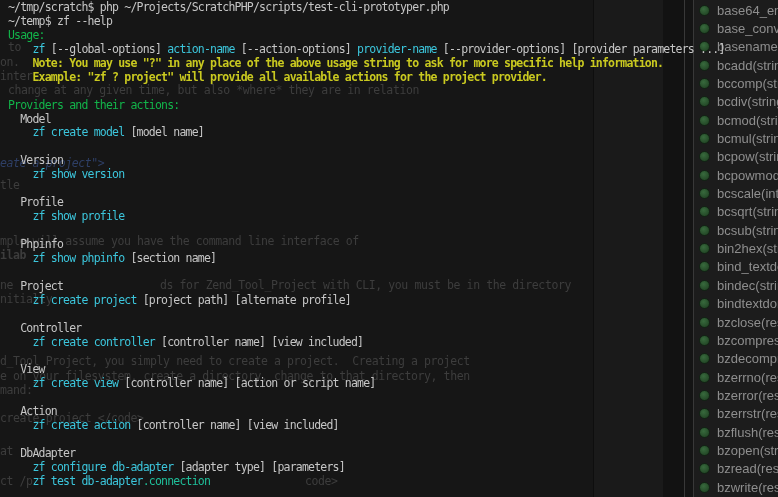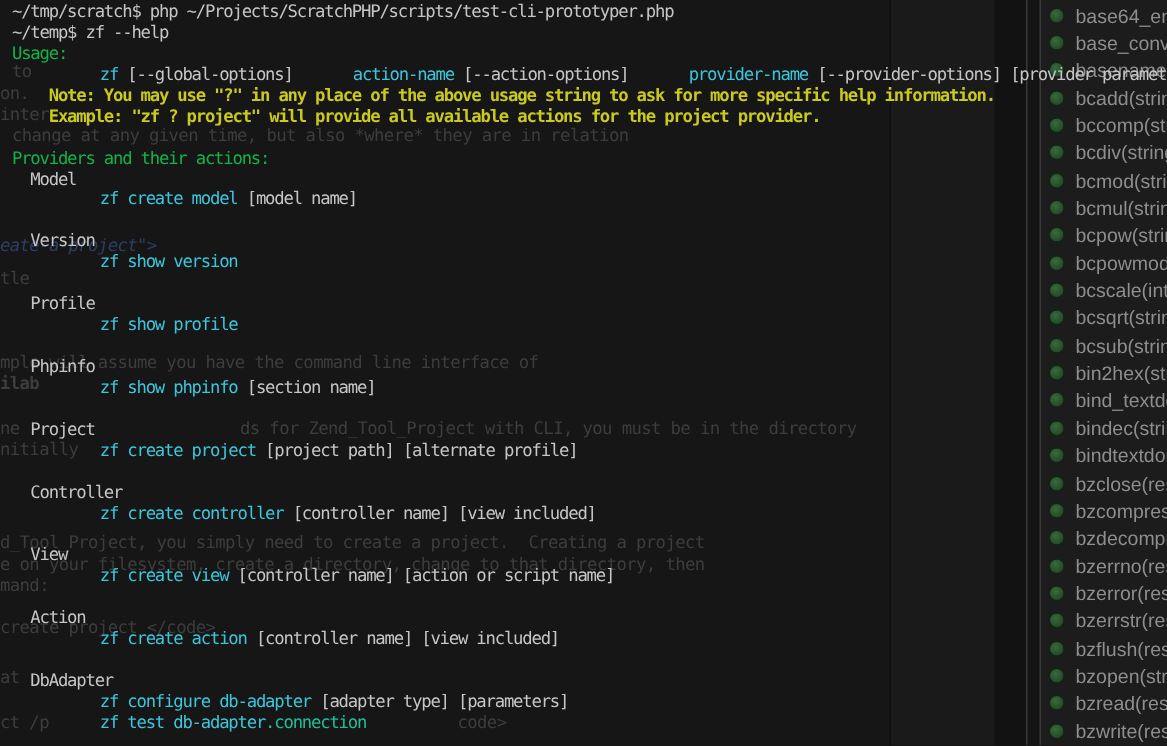--- a/index.html
+++ b/index.html
@@ -21,21 +21,21 @@
   .fn-row{height:18.35px;display:flex;align-items:center;gap:7px;padding-left:5px;
           color:#8e8e8e;font-family:"Liberation Sans",sans-serif;font-size:13px;white-space:nowrap;overflow:hidden;}
   .fn-dot{width:11px;height:11px;border-radius:50%;flex:0 0 auto;
           background:radial-gradient(circle at 40% 35%, #386a3d, #1d3d20);border:1px solid #122414;box-sizing:border-box;}
   
   .term{position:absolute;left:8px;top:1px;z-index:3;font-size:11.5px;line-height:13.95px;
         letter-spacing:-0.8px;white-space:pre;}
   .tline{height:13.95px;}
   .seg-d{color:#c6c6c6;}
   .seg-g{color:#12b44a;}
-  .seg-c{color:#3cc6dc;margin-left:34px;}
+  .seg-c{color:#3cc6dc;}
   .seg-y{color:#c9c920;font-weight:bold;}
   .seg-t{color:#1fbf9a;}
 </style>
 </head>
 <body>
 
 <div class="pane pane-mid"></div>
 <div class="pane pane-dark"></div>
 
 <div class="ghost-layer">

